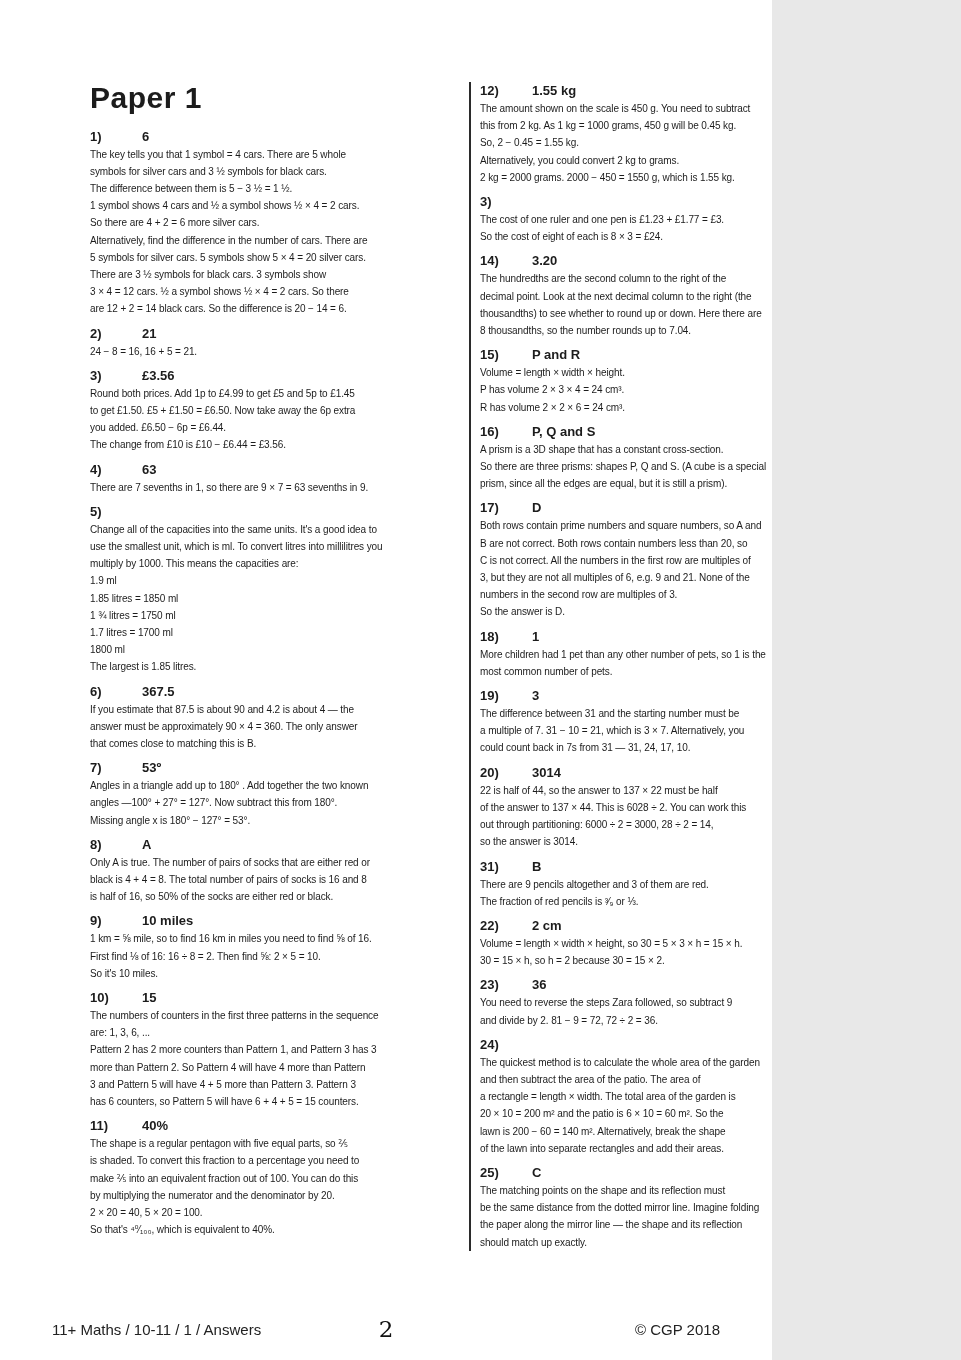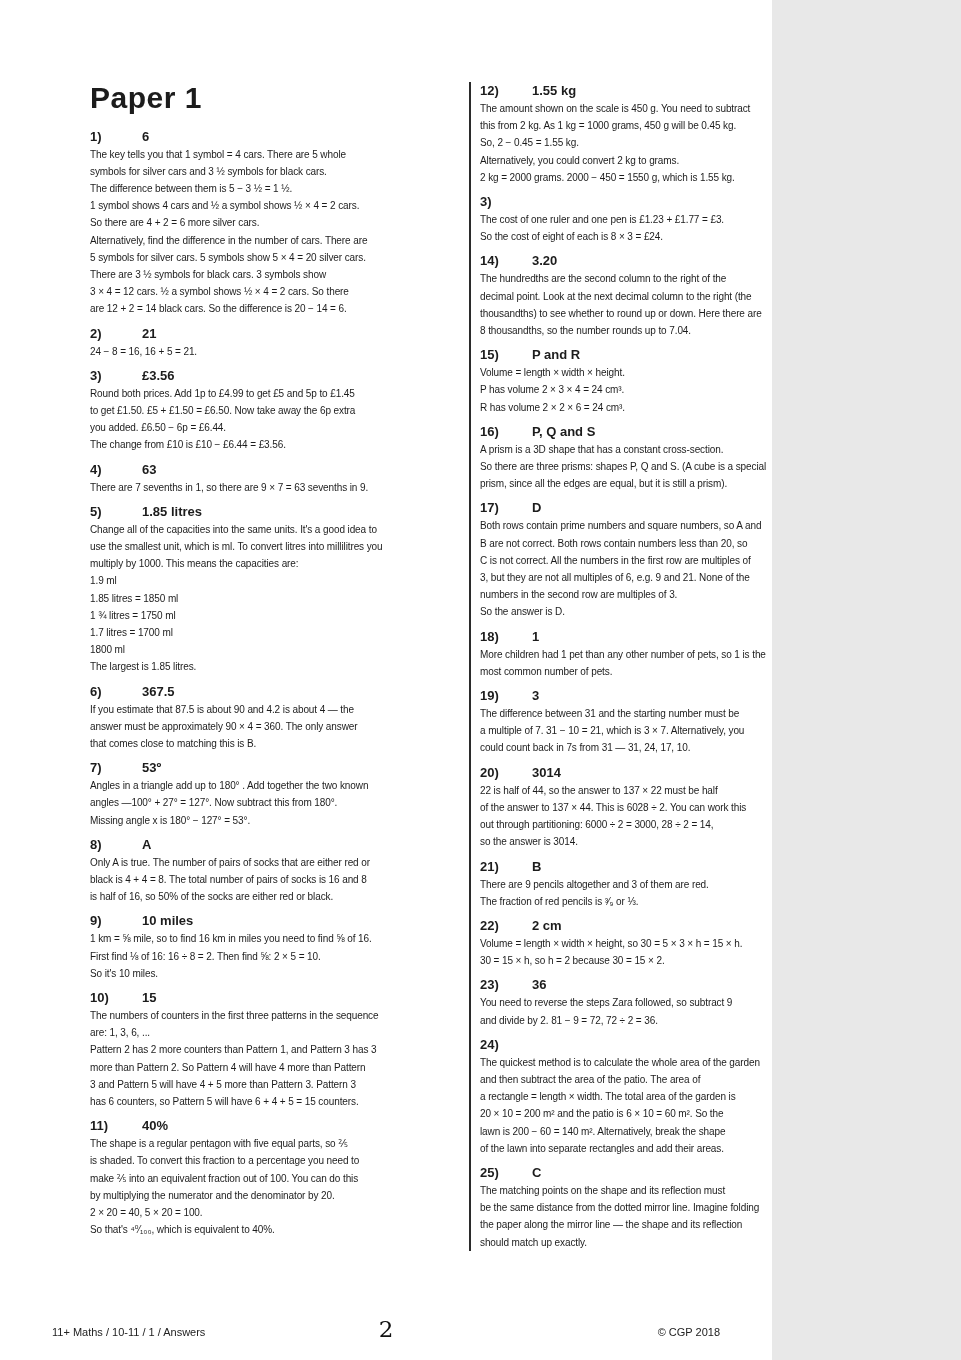--- a/index.html
+++ b/index.html
@@ -78,39 +78,39 @@
     position: absolute;
     left: 0;
     right: 0;
     bottom: 18px;
     height: 28px;
   }
   .footer-left {
     position: absolute;
     left: 52px;
     bottom: 4px;
-    font-size: 11px;
+    font-size: 15px;
     color: #222;
   }
   .footer-page {
     position: absolute;
     left: 0;
     right: 0;
     bottom: 0;
     text-align: center;
     font-size: 23px;
     font-weight: normal;
     color: #111;
     font-family: "DejaVu Serif", serif;
   }
   .footer-right {
     position: absolute;
     right: 52px;
     bottom: 4px;
-    font-size: 11px;
+    font-size: 15px;
     color: #222;
   }
 </style>
 </head>
 <body>
 
 <div class="sheet">
   <div class="content">
     <div class="cols">
       <div class="col-left">
@@ -152,21 +152,20 @@
             <div class="answer">
               <div class="answer-head">
                 <span class="answer-num">4)</span>
                 <span class="answer-val">63</span>
               </div>
               <div class="answer-body">There are 7 sevenths in 1, so there are 9 × 7 = 63 sevenths in 9.</div>
             </div>
             <div class="answer">
               <div class="answer-head">
                 <span class="answer-num">5)</span>
-                <span class="answer-val">1.85 litres</span>
               </div>
               <div class="answer-body">Change all of the capacities into the same units.  It's a good idea to
 use the smallest unit, which is ml.  To convert litres into millilitres you
 multiply by 1000.  This means the capacities are:
 1.9 ml
 1.85 litres = 1850 ml
 1 ¾ litres = 1750 ml
 1.7 litres = 1700 ml
 1800 ml
 The largest is 1.85 litres.</div>
@@ -315,21 +314,21 @@
               <span class="answer-num">20)</span>
               <span class="answer-val">3014</span>
             </div>
             <div class="answer-body">22 is half of 44, so the answer to 137 × 22 must be half
 of the answer to 137 × 44.  This is 6028 ÷ 2.  You can work this
 out through partitioning: 6000 ÷ 2 = 3000, 28 ÷ 2 = 14,
 so the answer is 3014.</div>
           </div>
           <div class="answer">
             <div class="answer-head">
-              <span class="answer-num">21)</span>
+              <span class="answer-num">31)</span>
               <span class="answer-val">B</span>
             </div>
             <div class="answer-body">There are 9 pencils altogether and 3 of them are red.
 The fraction of red pencils is ³⁄₉ or ⅓.</div>
           </div>
           <div class="answer">
             <div class="answer-head">
               <span class="answer-num">22)</span>
               <span class="answer-val">2 cm</span>
             </div>

